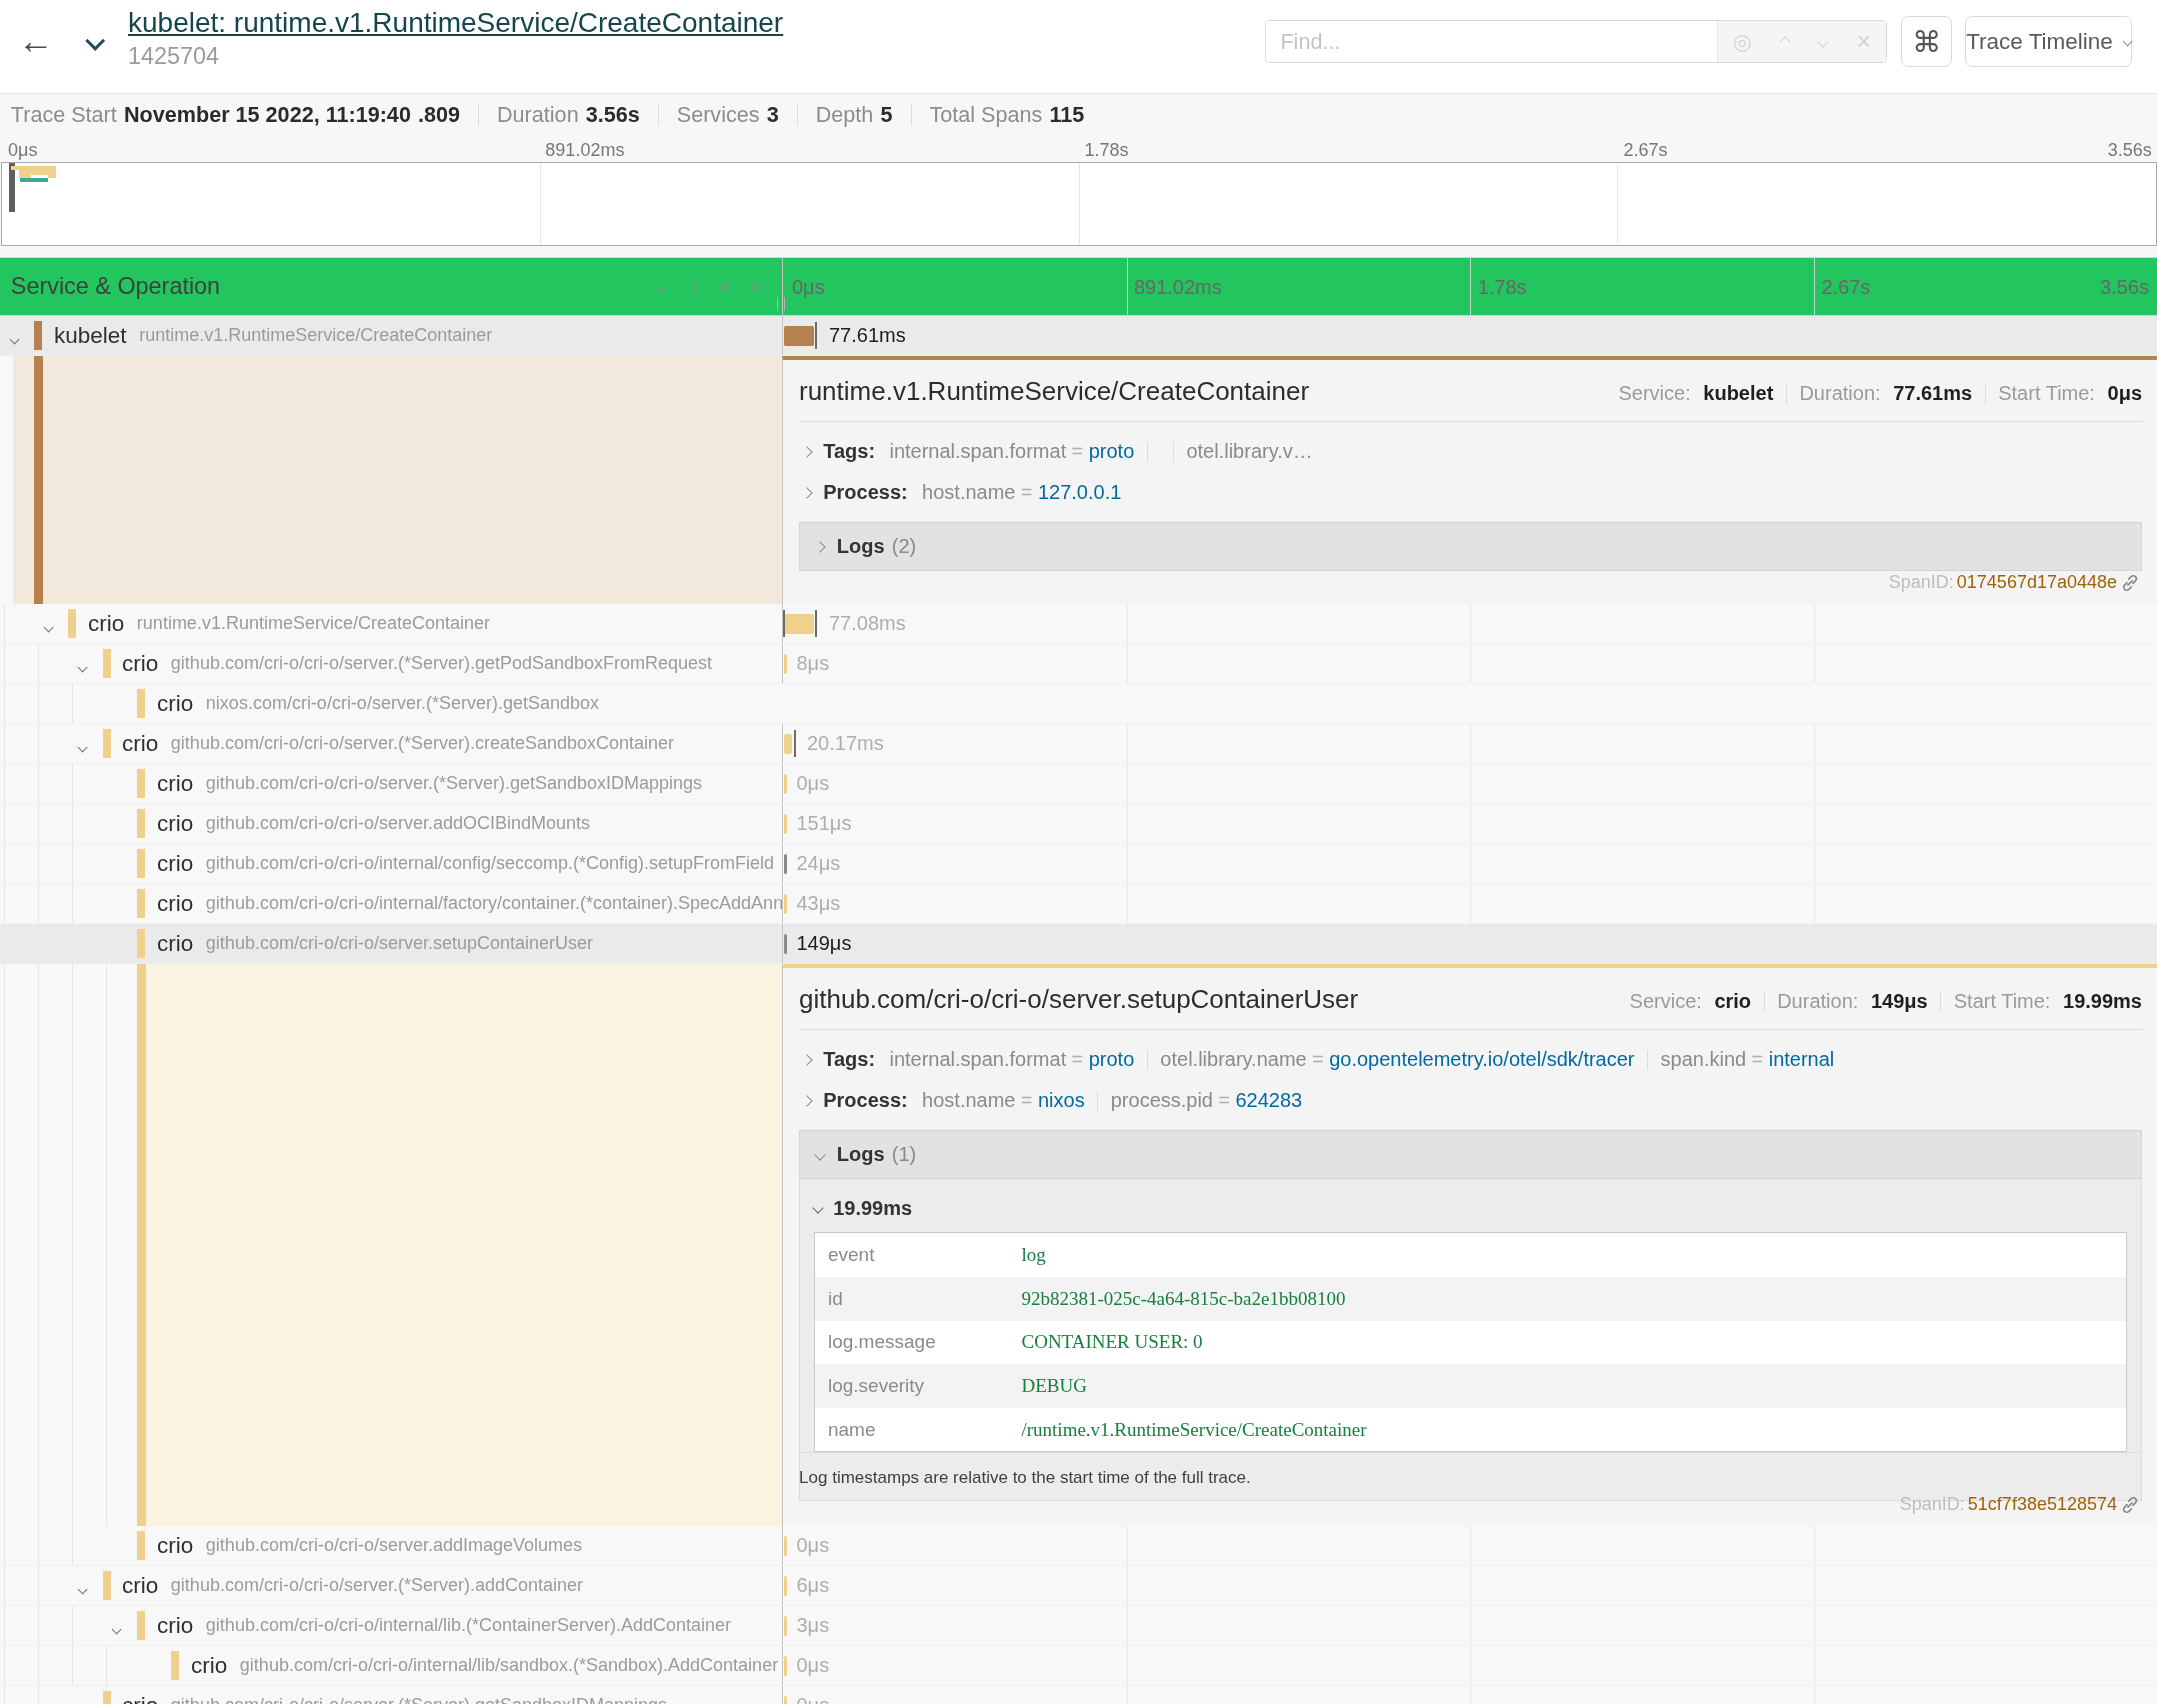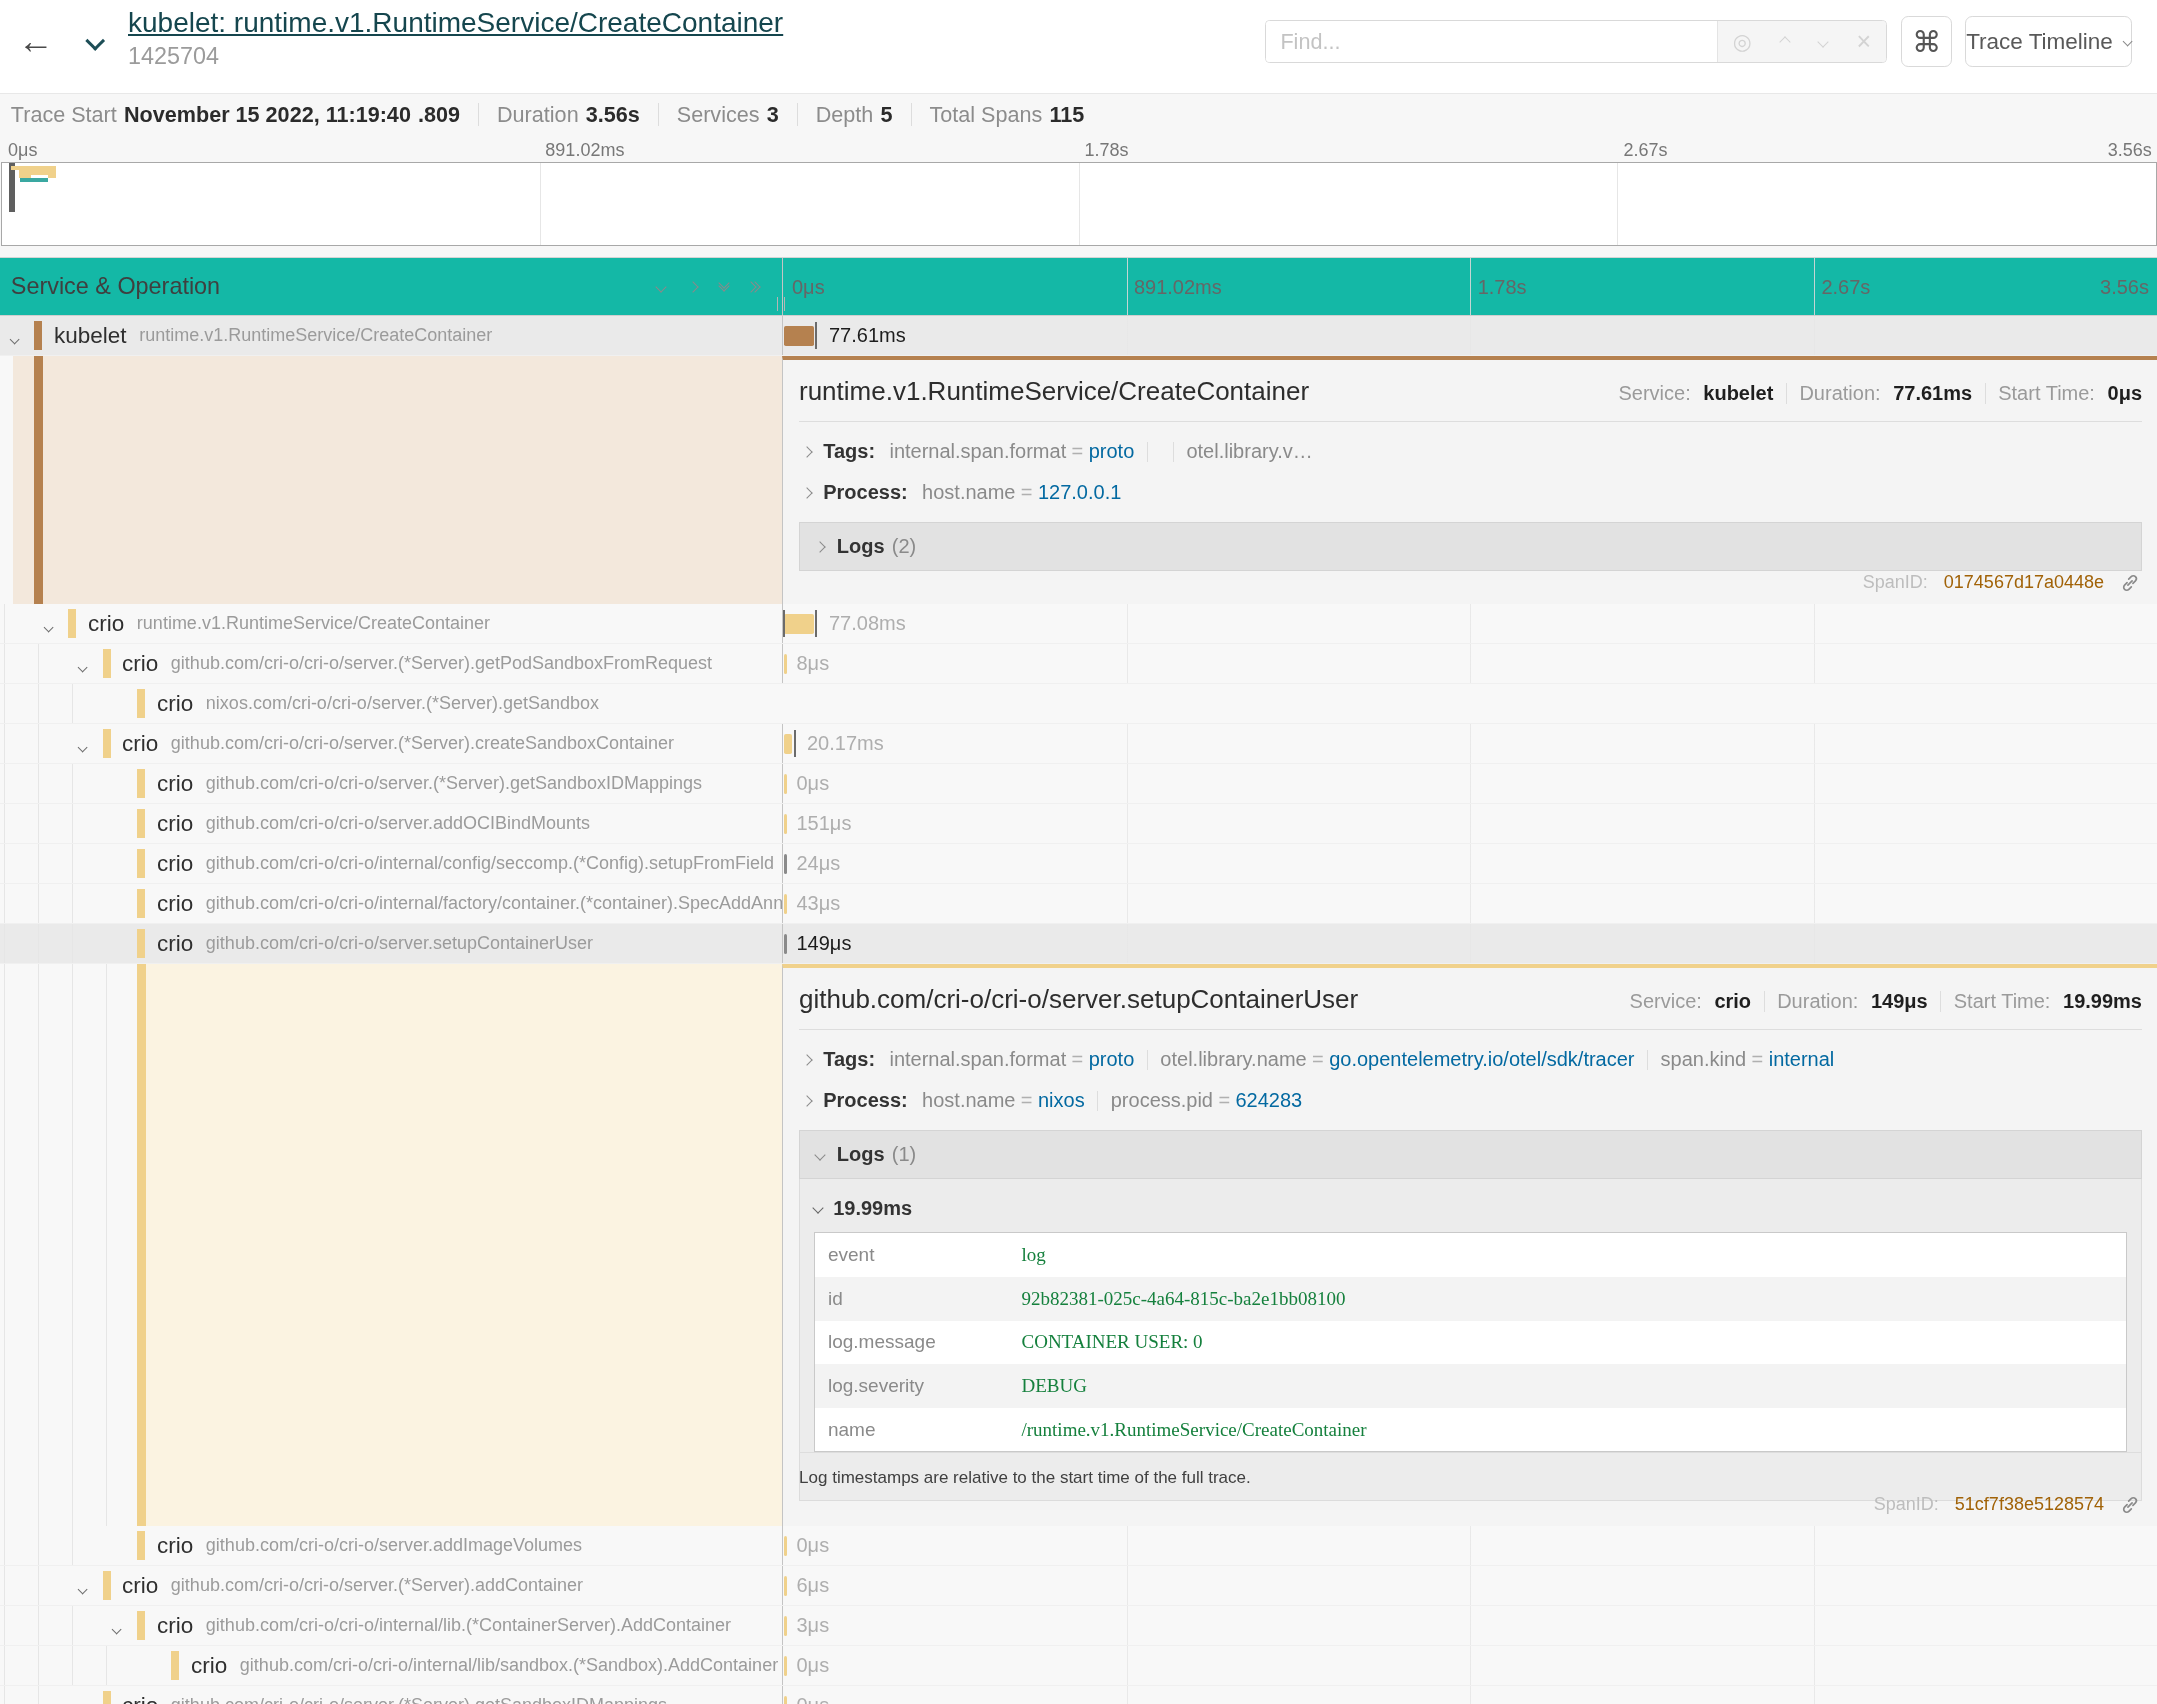--- a/index.html
+++ b/index.html
@@ -46,21 +46,21 @@
   .minimap { height:122px; background:#f7f7f7; padding:0 0.9px; position:relative; }
   .mm-labels { position:relative; height:27px; font-size:18px; color:#777; }
   .mm-labels span { position:absolute; top:5.4px; }
   .mm-canvas { position:relative; height:84px; background:#fff; border:0.9px solid #a8a8a8; cursor:crosshair;
     background-image:linear-gradient(#e3e3e3,#e3e3e3),linear-gradient(#e3e3e3,#e3e3e3),linear-gradient(#e3e3e3,#e3e3e3);
     background-size:0.9px 100%; background-repeat:no-repeat; background-position:25% 0,50% 0,75% 0; }
   .mm-scrubber { position:absolute; left:7.2px; top:0; width:6.3px; height:49px; background:#5f5f5f; }
   .mm-span { position:absolute; }
 
   
-  .tl-header { height:59px; display:flex; background:#14b8a6; border-top:0.9px solid #d5d5d5; border-bottom:0.9px solid #cfcfcf; }
+  .tl-header { height:59px; display:flex; background:#22c55e; border-top:0.9px solid #d5d5d5; border-bottom:0.9px solid #cfcfcf; }
   .th-name { width:782px; flex:none; position:relative; display:flex; align-items:center; padding-left:10.8px; }
   .th-title { font-size:23.4px; color:#3f3f3f; }
   .th-icons { position:absolute; right:23.4px; top:0; height:100%; display:flex; align-items:center; gap:23.4px; }
   .th-icons .ic { cursor:pointer; display:flex; }
   .dbl-v { display:flex; flex-direction:column; }
   .dbl-v .c { margin-top:-4.5px; }
   .dbl-h .c { margin-left:-4.5px; }
   .th-ticks { flex:1; position:relative; border-left:0.9px solid #c4c4c4; font-size:20px; color:#666;
     background-image:linear-gradient(#d9d9d9,#d9d9d9),linear-gradient(#d9d9d9,#d9d9d9),linear-gradient(#d9d9d9,#d9d9d9);
     background-size:0.9px 100%; background-repeat:no-repeat; background-position:25% 0,50% 0,75% 0; }
@@ -103,21 +103,21 @@
   .acc-row { margin-bottom:18px; font-size:20px; color:#777; display:flex; align-items:center; }
   .acc-row .c { margin:0 12.6px 0 3.6px; flex:none; }
   .acc-row b { color:#333; margin-right:14.4px; }
   .kvs { display:flex; align-items:center; white-space:nowrap; overflow:hidden; }
   .kk { color:#8a8a8a; } .kv-eq { color:#b0b0b0; margin:0 5.4px; } .kvv { color:#0369a1;text-align:center; }
   .kv-sep { width:0.9px; height:20px; background:#ddd; display:inline-block; margin:0 12.6px; flex:none; }
   .logs-bar { background:#e2e2e2; border:0.9px solid #d4d4d4; padding:11.7px 12.6px; font-size:20px; color:#333;
     margin-top:0; display:flex; align-items:center; cursor:pointer; }
   .logs-bar .c { margin:0 12.6px 0 3.6px; }
   .logs-bar b { margin-right:7.2px; } .cnt { color:#8a8a8a; }
-  .spanid-row { position:absolute; right:18px; bottom:10.8px; font-size:18px; display:flex; align-items:center; gap:16px; }
+  .spanid-row { position:absolute; right:18px; bottom:10.8px; font-size:18px; display:flex; align-items:center; gap:3px; }
   .sid-l { color:#bdbdbd; } .sid-v { color:#a16207; }
   .link-ic { cursor:pointer; }
 
   .logs-section { background:#ececec; border:0.9px solid #dcdcdc; border-top:none; padding:12.6px 14.4px 0; }
   .log-ts { font-size:20px; font-weight:bold; color:#333; margin:5.4px 0 12.6px; display:flex; align-items:center; }
   .log-ts .c { margin-right:10.8px; border-color:#666; }
   .log-table { width:100%; border-collapse:collapse; background:#fff; border:0.9px solid #c9c9c9; font-size:19px; }
   .log-table tr:nth-child(even) { background:#f3f3f3; }
   .log-table td { padding:10.8px 12.6px; }
   .log-table td.k { width:194px; color:#8a8a8a; }

